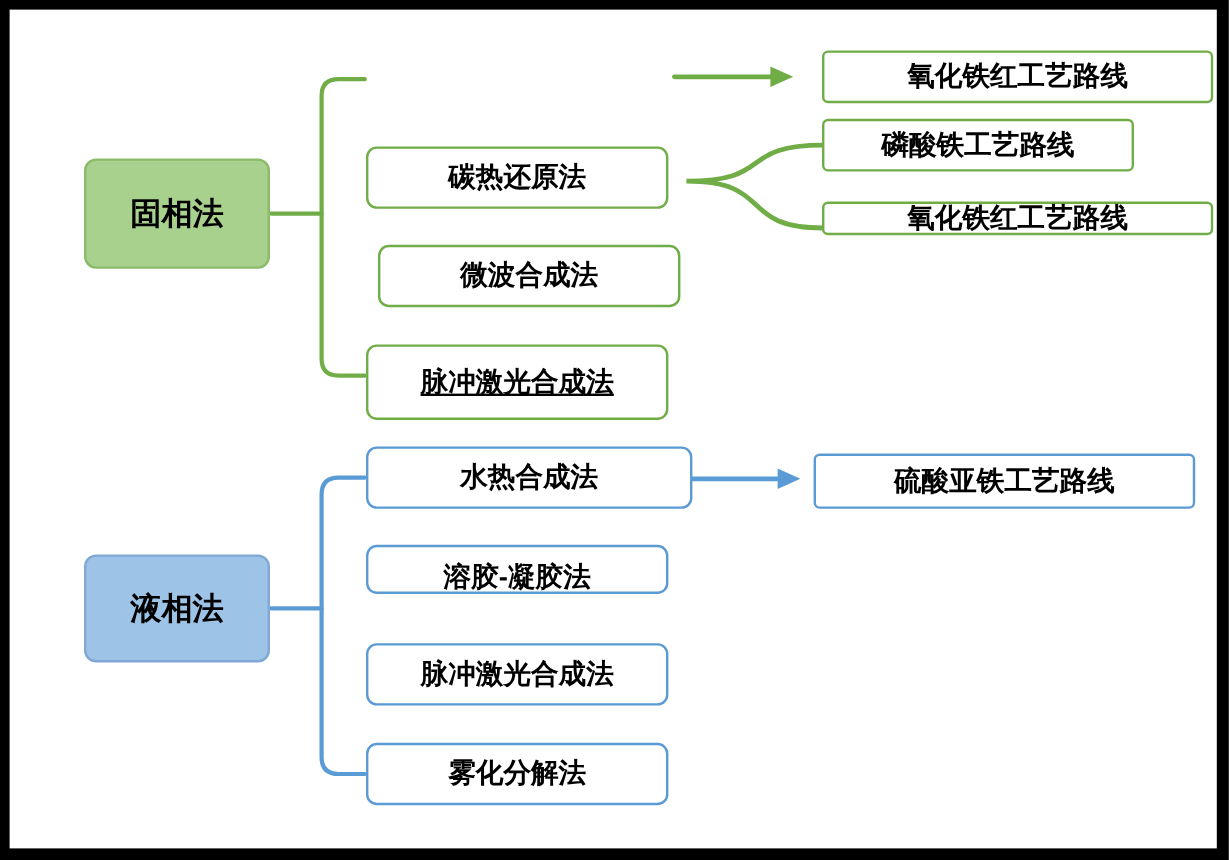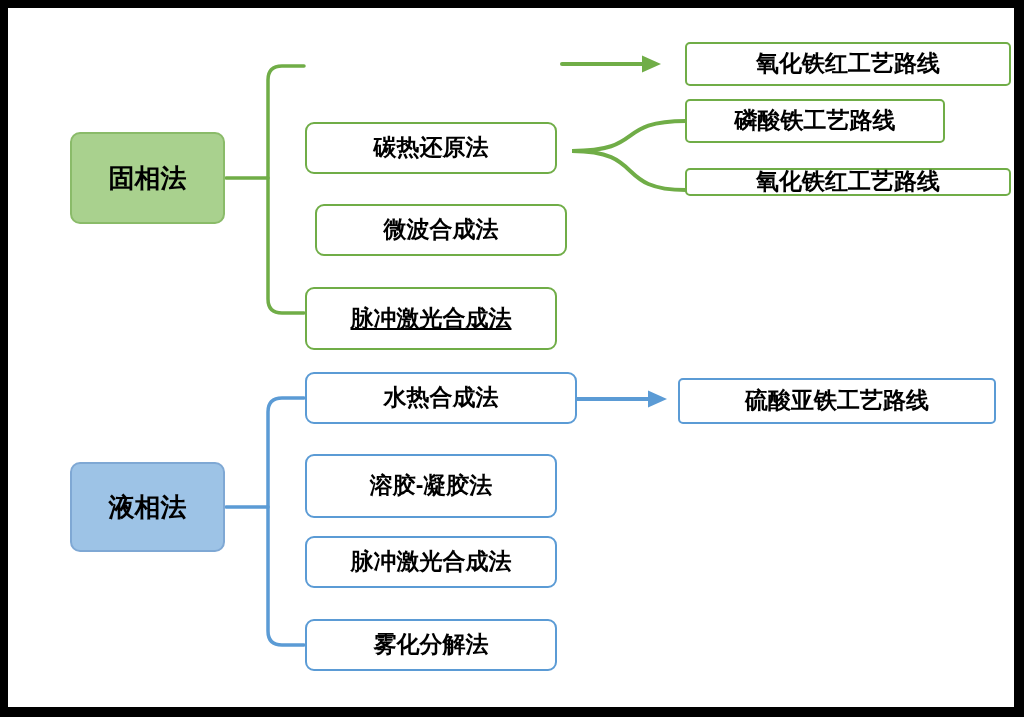--- a/index.html
+++ b/index.html
@@ -105,21 +105,21 @@
     <span>氧化铁红工艺路线</span>
   </div>
 
   <div class="node group liquid" style="left:70px; top:462px; width:155px; height:90px;align-items:center;">
     <span>液相法</span>
   </div>
 
   <div class="node method blue" style="left:305px; top:372px; width:272px; height:52px;">
     <span>水热合成法</span>
   </div>
-  <div class="node method blue" style="left:305px; top:454px; width:252px; height:64px;">
+  <div class="node method blue" style="left:305px; top:454px; width:252px; height:41px;align-items:flex-end;">
     <span>溶胶-凝胶法</span>
   </div>
   <div class="node method blue" style="left:305px; top:536px; width:252px; height:52px;">
     <span>脉冲激光合成法</span>
   </div>
   <div class="node method blue" style="left:305px; top:619px; width:252px; height:52px;">
     <span>雾化分解法</span>
   </div>
 
   <div class="node route blue" style="left:678px; top:378px; width:318px; height:46px;">

